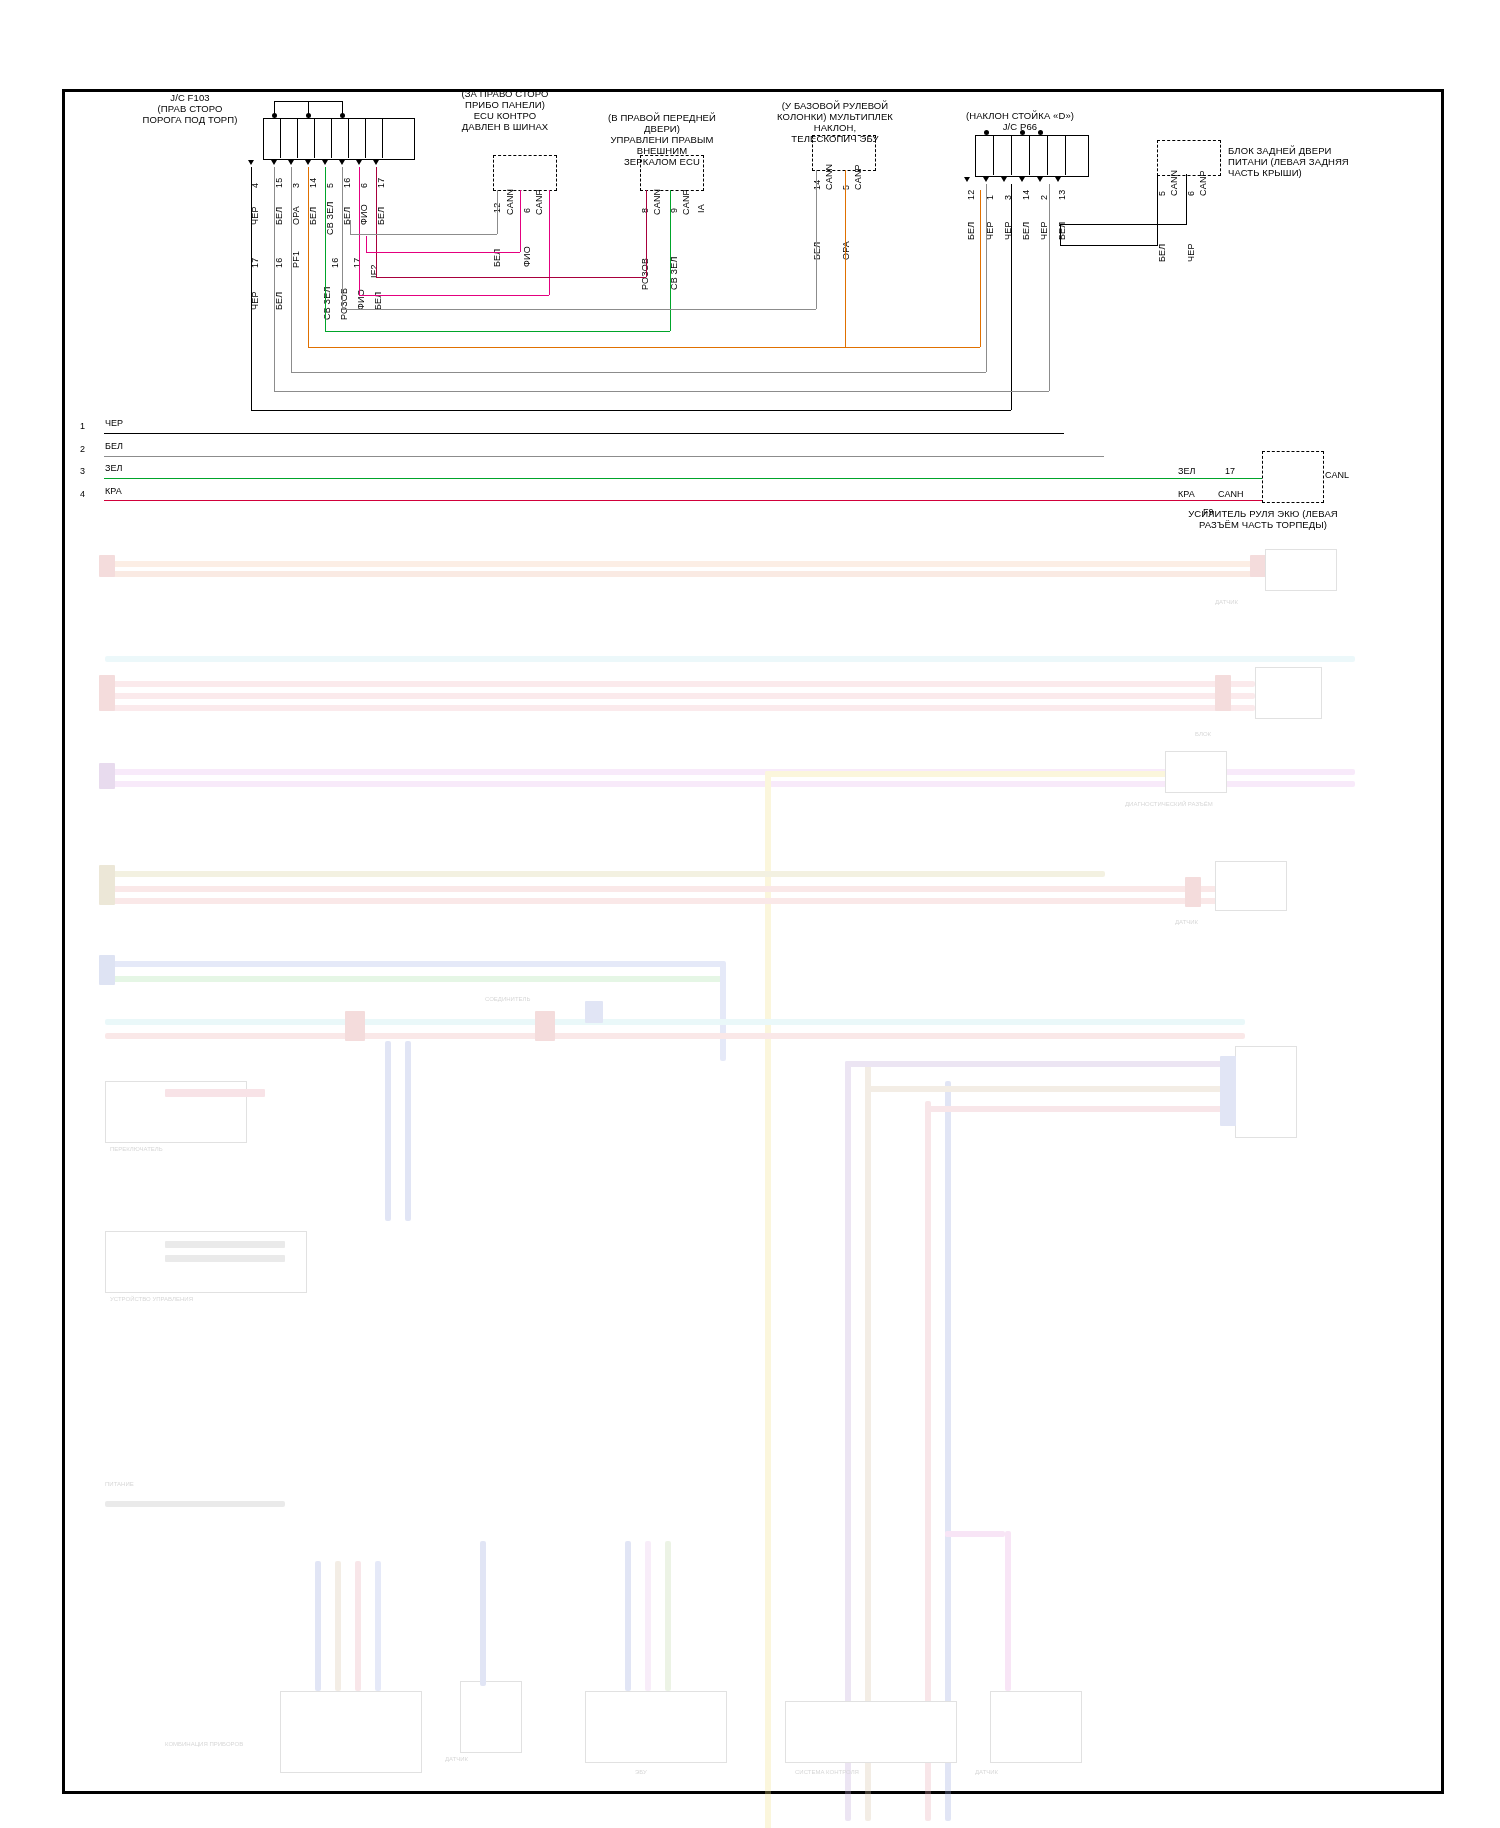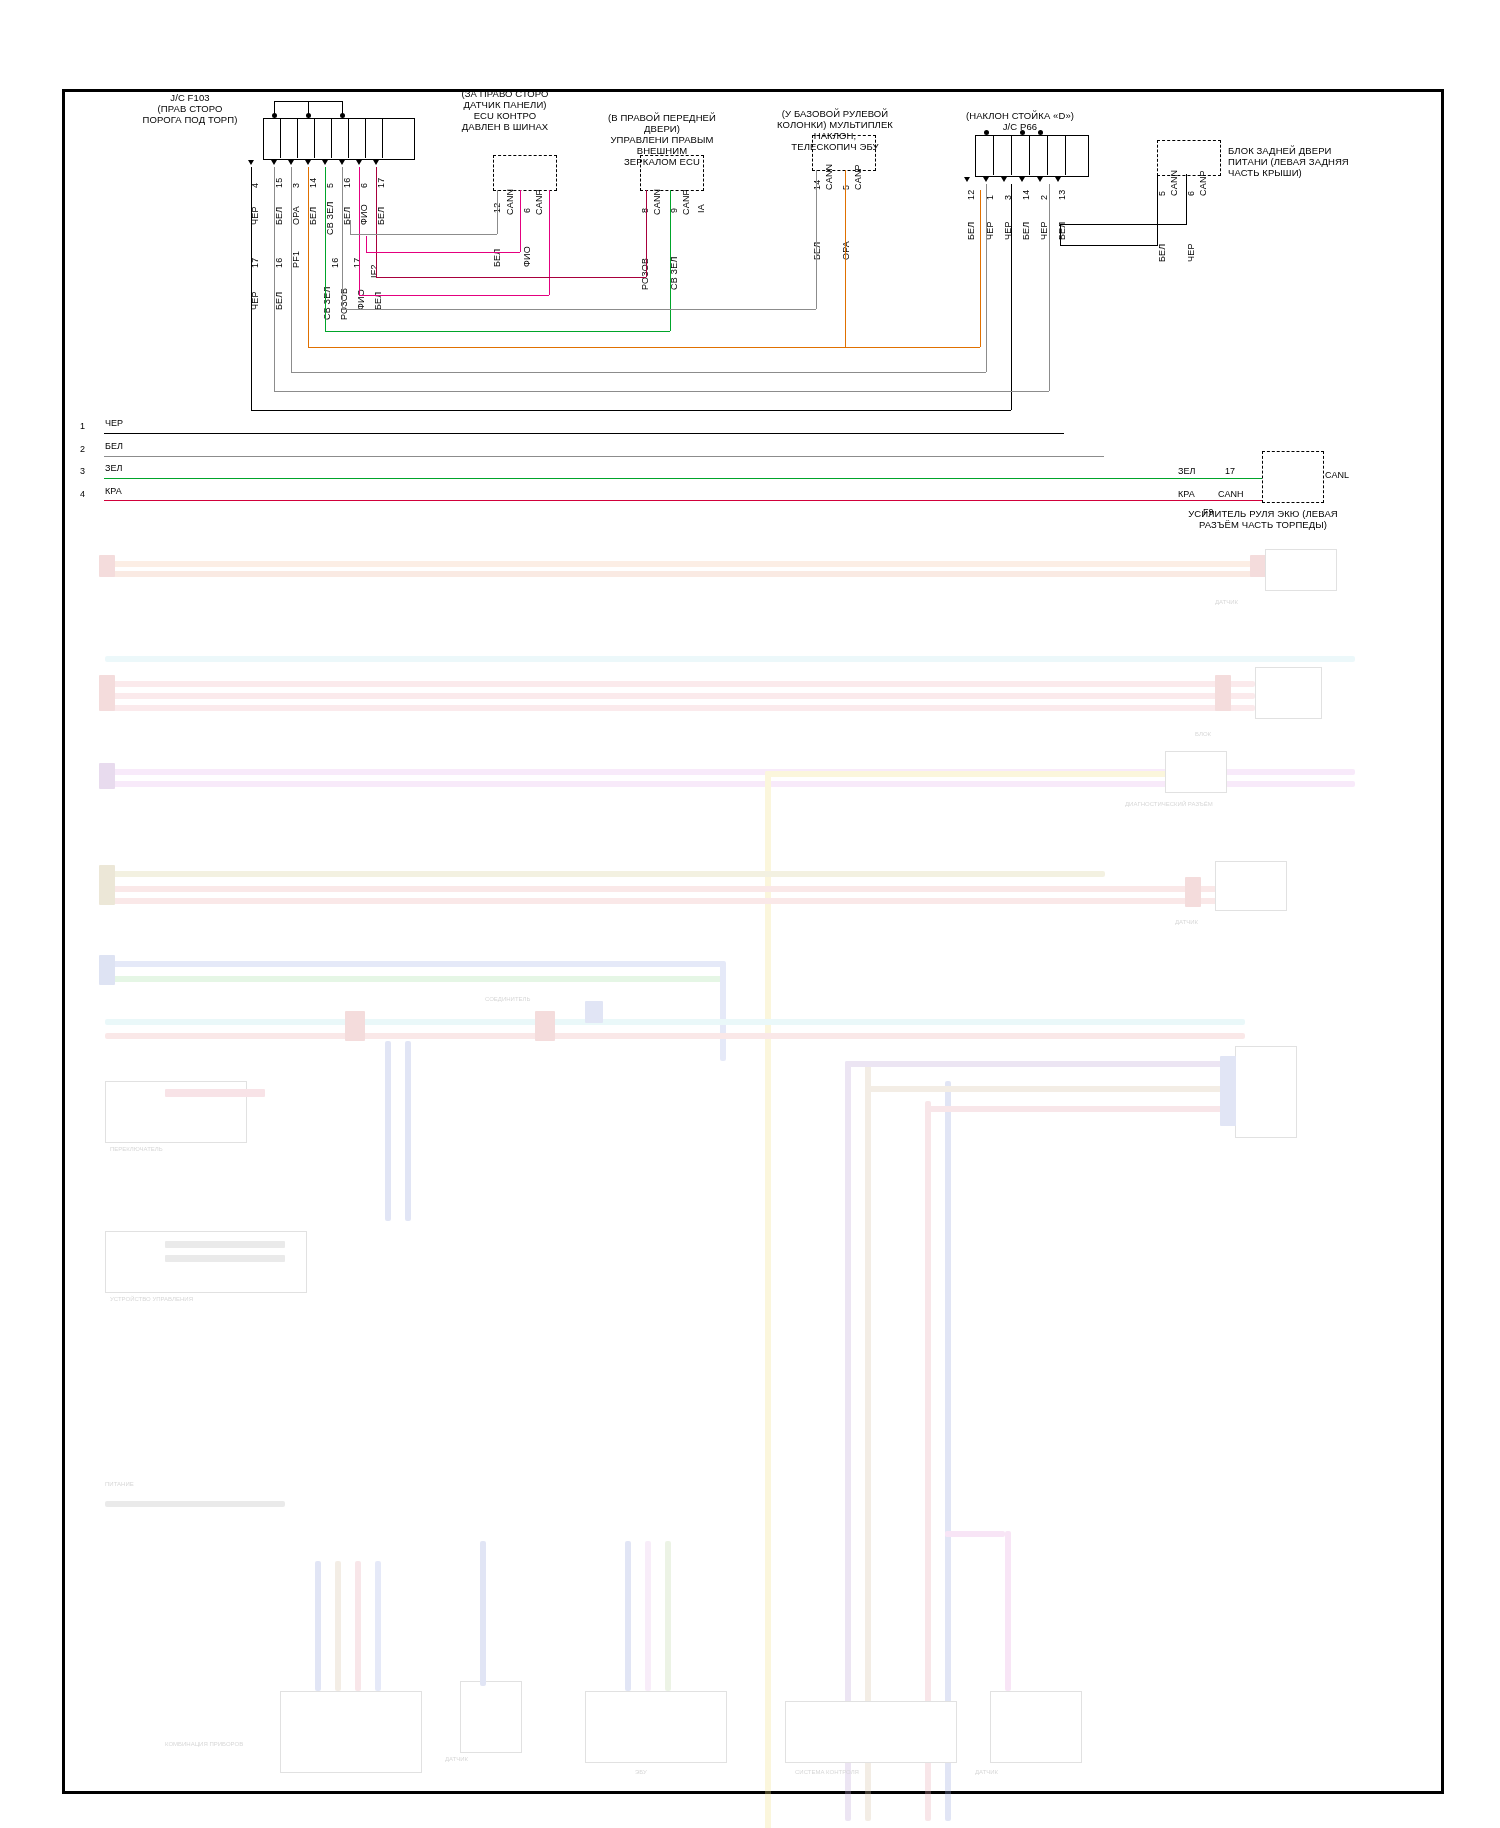--- a/index.html
+++ b/index.html
@@ -36,29 +36,29 @@
 
 <div id="root">
 
   <div class="frame-top"></div>
   <div class="frame-bottom"></div>
 
   <div class="lbl" style="left:120px;top:92px;width:140px;">J/C F103
 (ПРАВ СТОРО
 ПОРОГА ПОД ТОРП)</div>
   <div class="lbl" style="left:440px;top:88px;width:130px;">(ЗА ПРАВО СТОРО
-ДАТЧИК ПАНЕЛИ)
+ПРИБО ПАНЕЛИ)
 ECU КОНТРО
 ДАВЛЕН В ШИНАХ</div>
   <div class="lbl" style="left:592px;top:112px;width:140px;">(В ПРАВОЙ ПЕРЕДНЕЙ
 ДВЕРИ)
 УПРАВЛЕНИ ПРАВЫМ
 ВНЕШНИМ
 ЗЕРКАЛОМ ECU</div>
-  <div class="lbl" style="left:760px;top:108px;width:150px;">(У БАЗОВОЙ РУЛЕВОЙ
+  <div class="lbl" style="left:760px;top:100px;width:150px;">(У БАЗОВОЙ РУЛЕВОЙ
 КОЛОНКИ) МУЛЬТИПЛЕК
 НАКЛОН,
 ТЕЛЕСКОПИЧ ЭБУ</div>
   <div class="lbl" style="left:950px;top:110px;width:140px;">(НАКЛОН СТОЙКА «D»)
 J/C P66</div>
   <div class="lbl left" style="left:1228px;top:145px;width:180px;">БЛОК ЗАДНЕЙ ДВЕРИ
 ПИТАНИ (ЛЕВАЯ ЗАДНЯЯ
 ЧАСТЬ КРЫШИ)</div>
   <div class="lbl" style="left:1158px;top:508px;width:210px;">УСИЛИТЕЛЬ РУЛЯ ЭКЮ (ЛЕВАЯ
 РАЗЪЁМ ЧАСТЬ ТОРПЕДЫ)</div>

